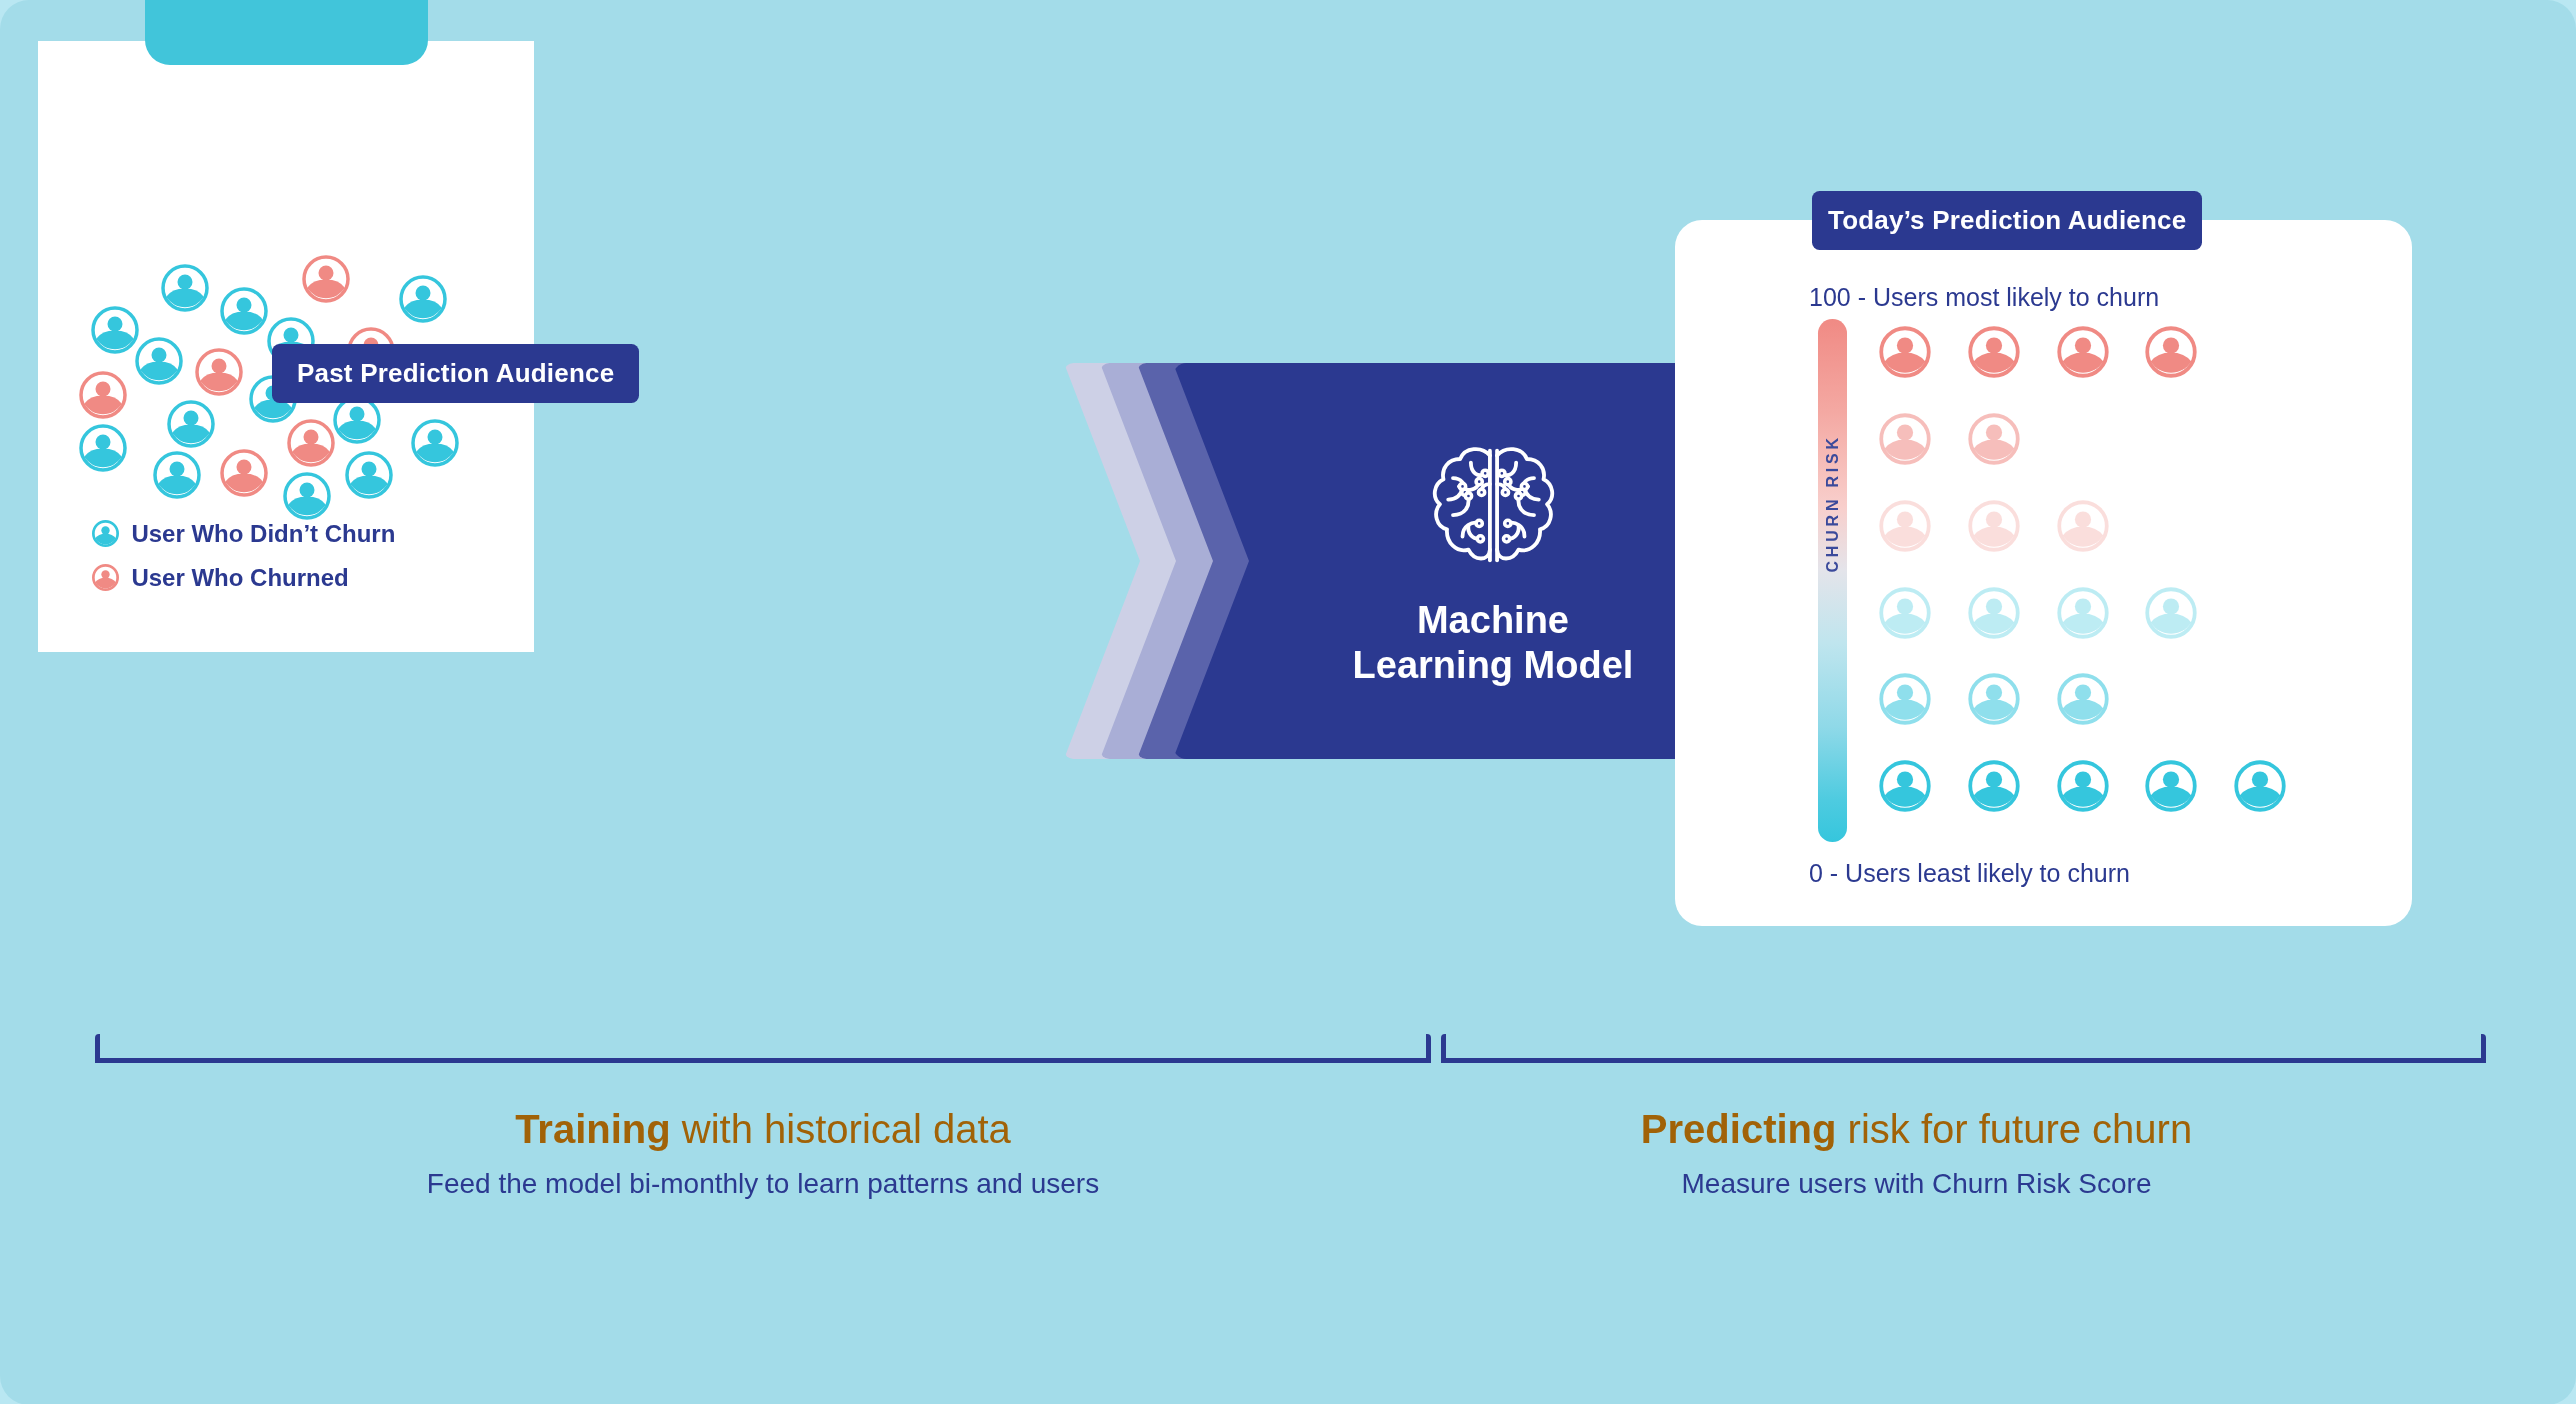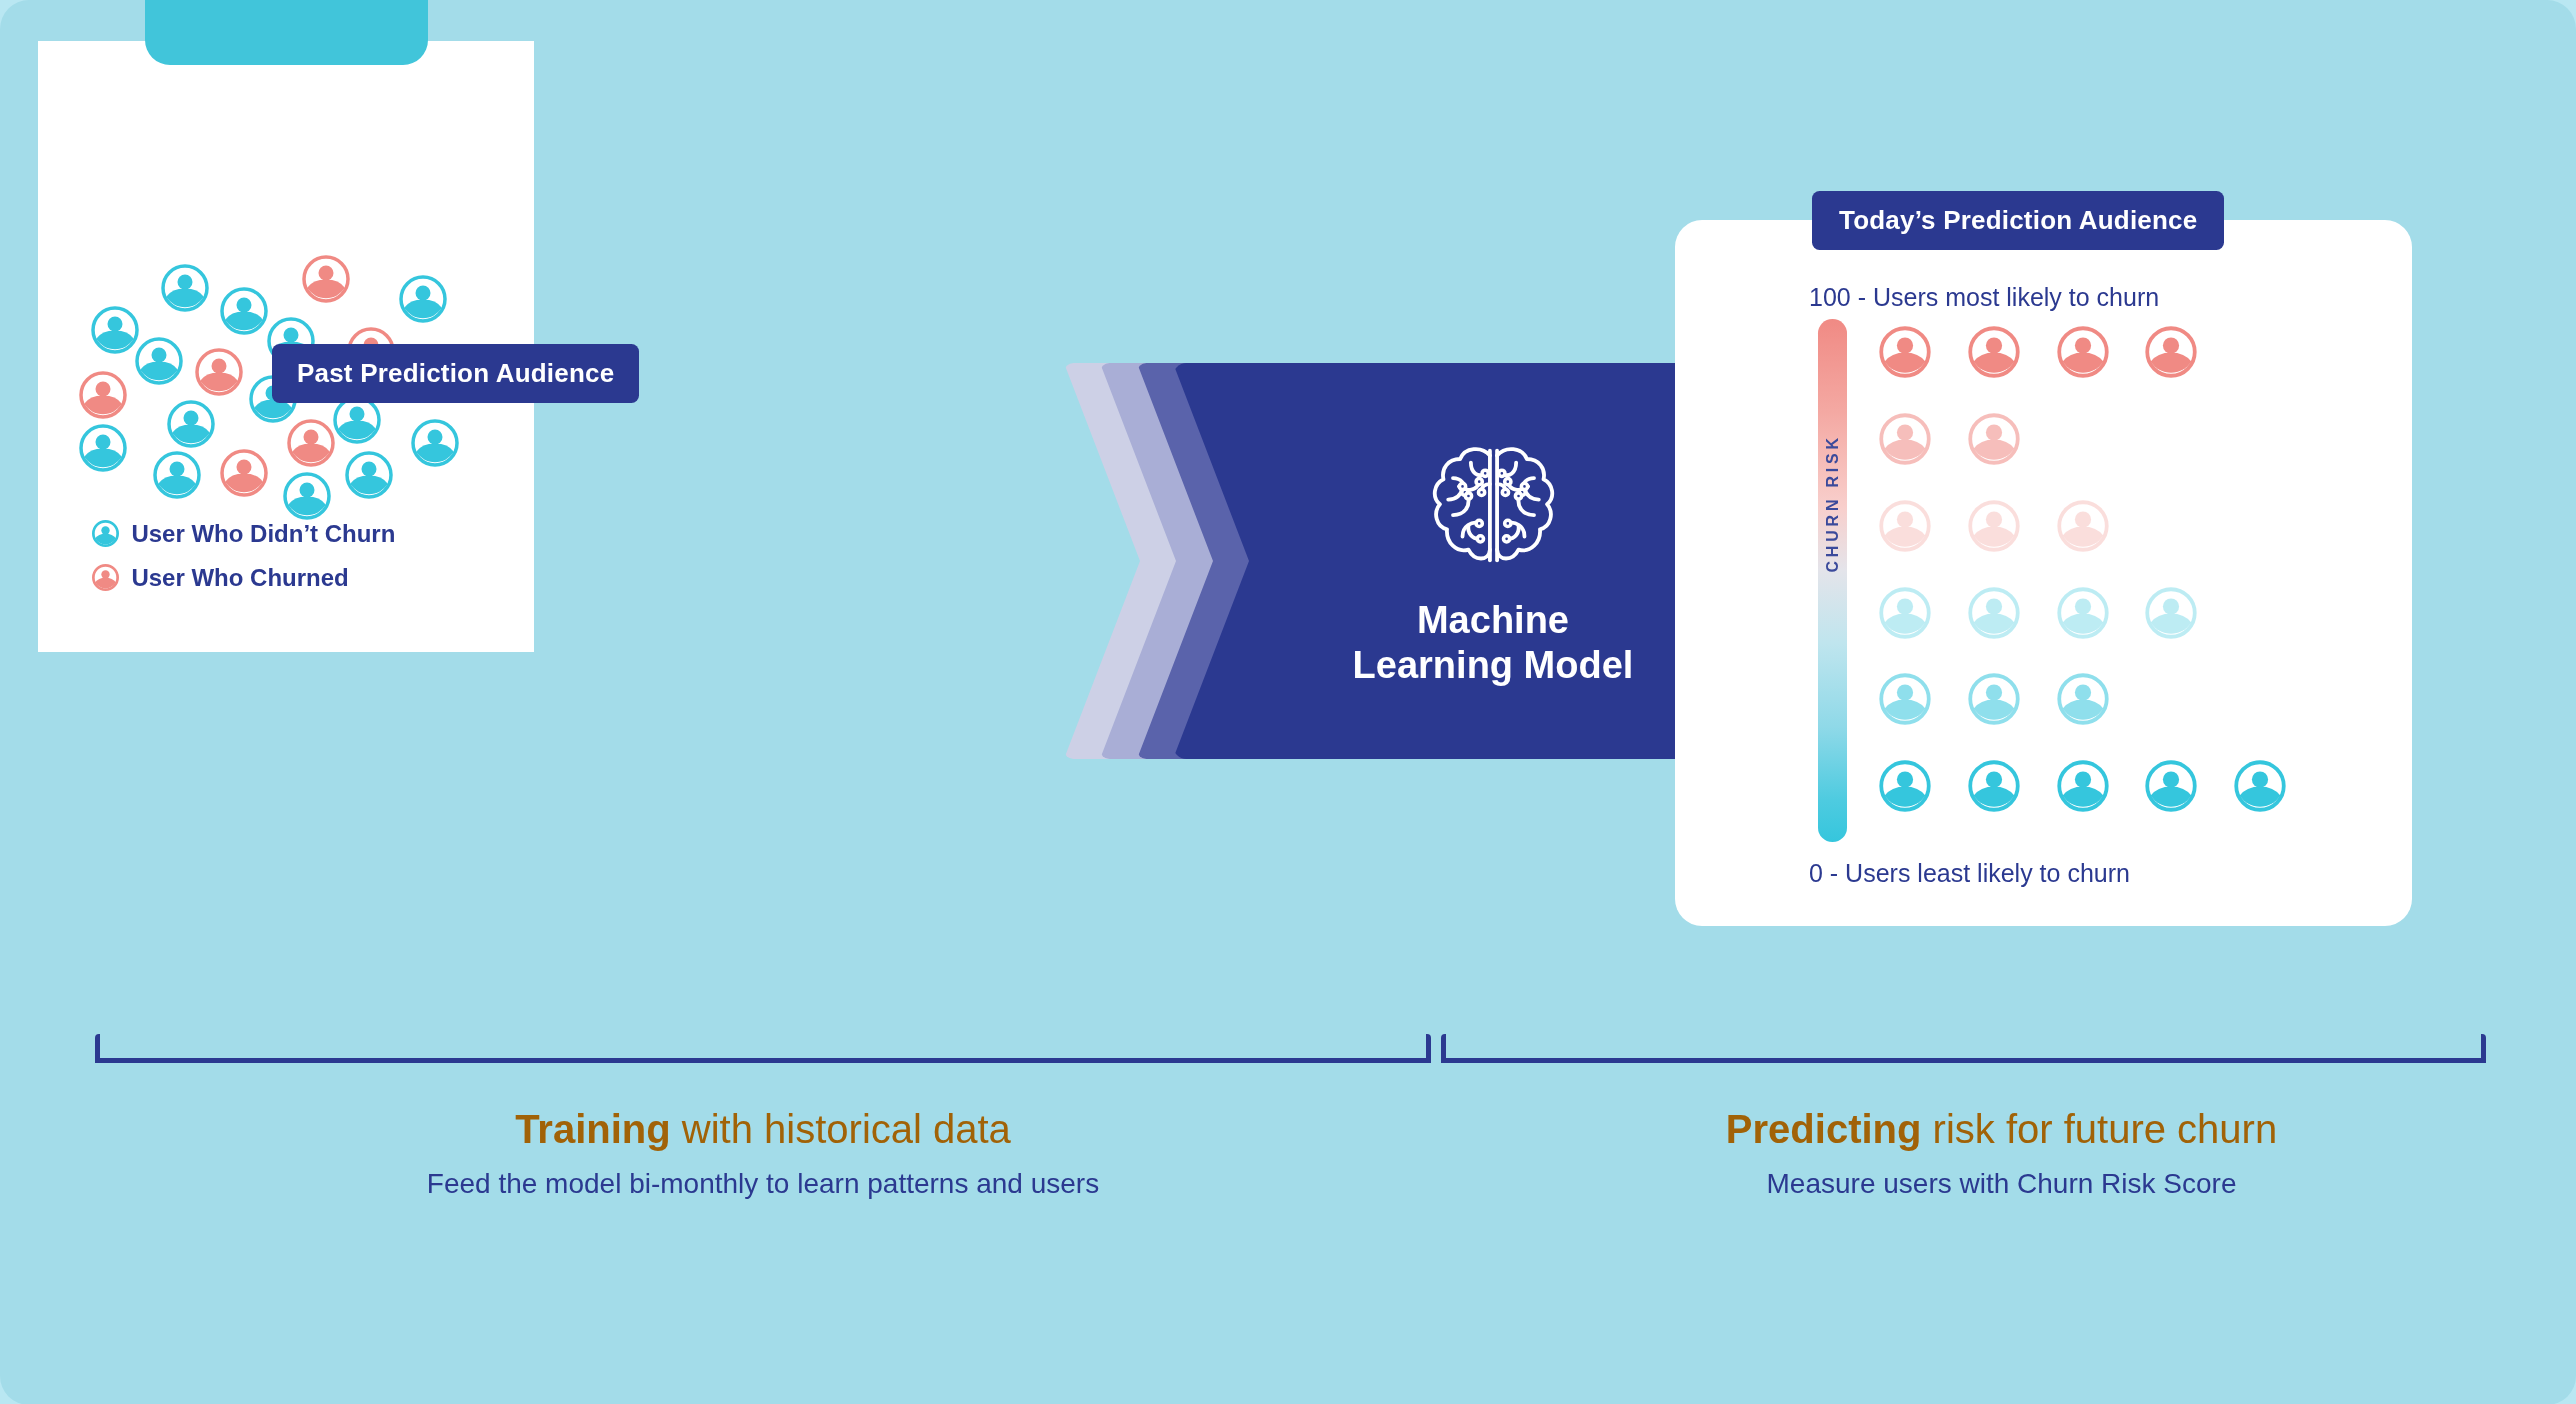--- a/index.html
+++ b/index.html
@@ -59,21 +59,21 @@
     position: absolute;
     background: #2b3990;
     color: #ffffff;
     border-radius: 7.6px;
     font-weight: bold;
     display: flex; align-items: center; justify-content: center;
     white-space: nowrap;
     letter-spacing: 0.2px;
   }
   #past-chip { left: 272px; top: 344px; height: 59px; padding: 0 25px; font-size: 26px; }
-  #today-chip { left: 1812px; top: 191px; height: 59px; padding: 0 27px; font-size: 26px; }
+  #today-chip { left: 1812px; top: 191px; height: 59px; padding: 0 16px; font-size: 26px; }
 
   
   .person { position: absolute; }
   .person svg { display: block; width: 100%; height: 100%; }
 
   
   .legend-row { position: absolute; display: flex; align-items: center; gap: 12.4px; }
   .legend-row .sw { width: 27px; height: 27px; flex: 0 0 auto; }
   .legend-row .lbl {
     font-size: 24px; font-weight: bold; color: #2b3990; line-height: 1;
@@ -147,21 +147,21 @@
   .caption .head {
     font-size: 40px; color: #a16207; line-height: 1.2; white-space: nowrap;
   }
   .caption .head b { font-weight: bold; }
   .caption .head span { font-weight: normal; }
   .caption .sub {
     margin-top: 15.3px; font-size: 28px; color: #2b3990; font-weight: normal;
     white-space: nowrap;
   }
   #caption-left  { left: 95px;  top: 1105px; width: 1336px; }
-  #caption-right { left: 1479px; top: 1105px; width: 1045px; }
+  #caption-right { left: 1394px; top: 1105px; width: 1045px; }
 </style>
 </head>
 <body>
 
 <div id="stage">
 
   <div class="cb" style="left:-38px; top:480px; width:103px; height:153px;">
     <div class="body"></div>
     <div class="page" style="left:7.6px; top:11.5px; width:88px; height:130px;"></div>
     <div class="tab" style="left:29px; top:-11.5px; width:46px; height:23px;"></div>

